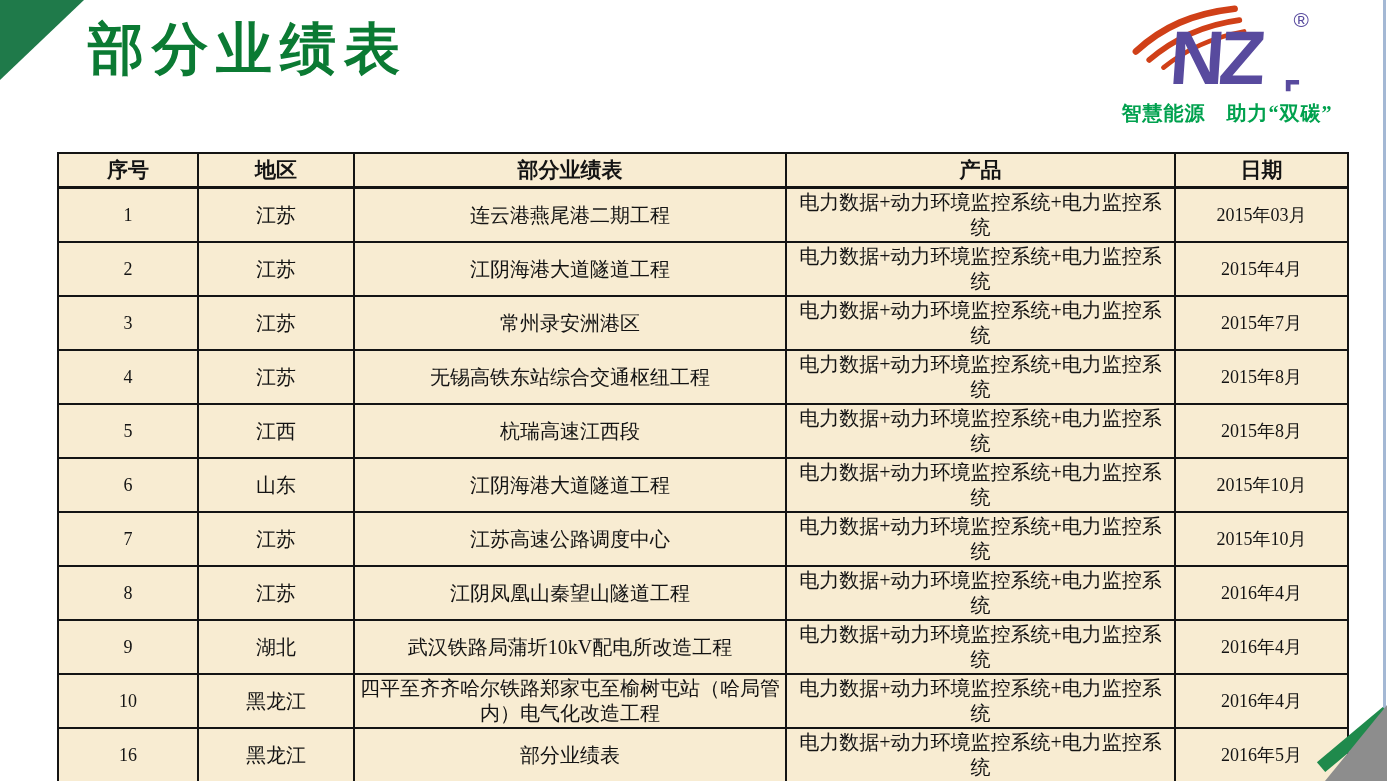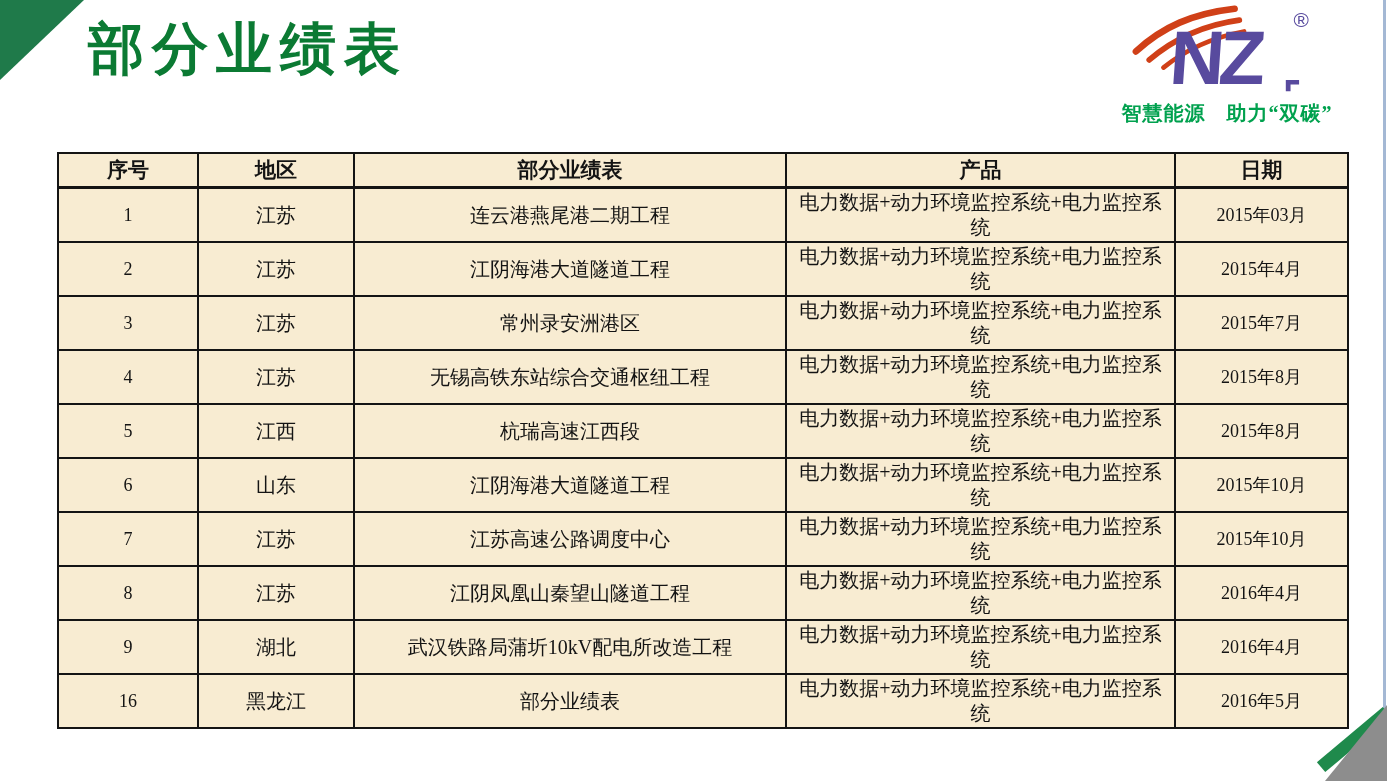--- a/index.html
+++ b/index.html
@@ -135,20 +135,27 @@
           <td>2016年4月</td>
         </tr>
         <tr>
           <td>9</td>
           <td>湖北</td>
           <td>武汉铁路局蒲圻10kV配电所改造工程</td>
           <td>电力数据+动力环境监控系统+电力监控系统</td>
           <td>2016年4月</td>
         </tr>
         <tr>
+          <td>10</td>
+          <td>黑龙江</td>
+          <td>四平至齐齐哈尔铁路郑家屯至榆树屯站（哈局管内）电气化改造工程</td>
+          <td>电力数据+动力环境监控系统+电力监控系统</td>
+          <td>2016年4月</td>
+        </tr>
+        <tr>
           <td>16</td>
           <td>黑龙江</td>
           <td>部分业绩表</td>
           <td>电力数据+动力环境监控系统+电力监控系统</td>
           <td>2016年5月</td>
         </tr>
       </tbody>
   </table>
 
   <div class="edge-blue"></div>

